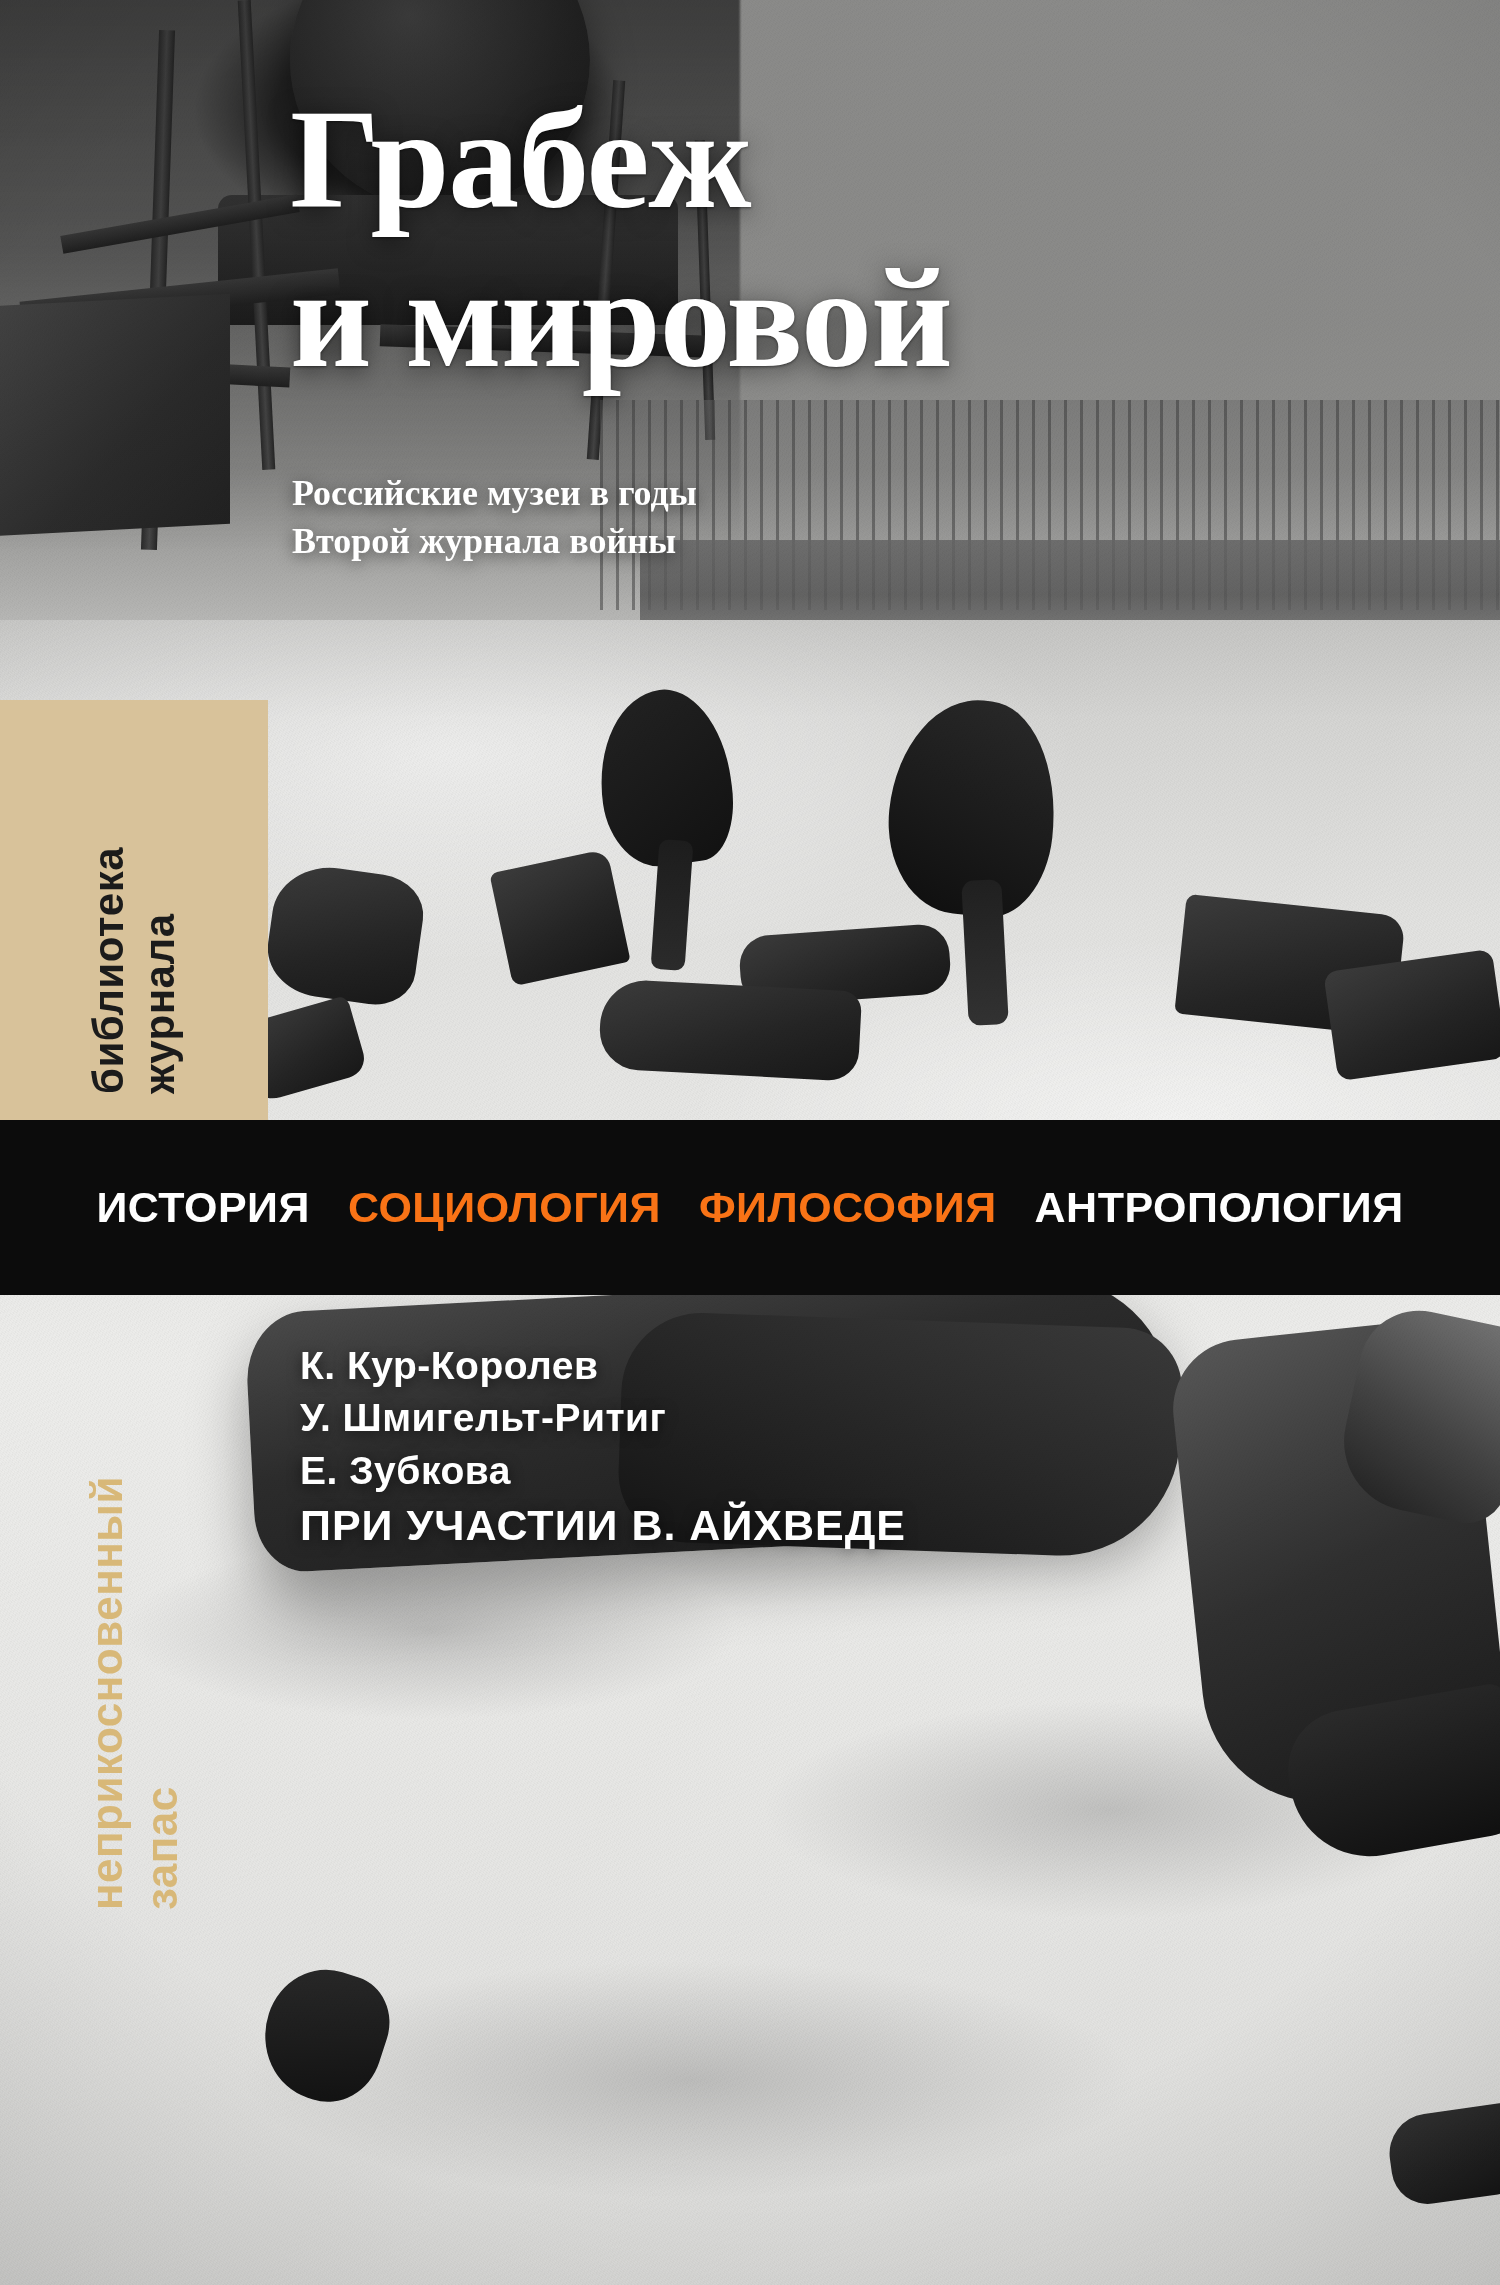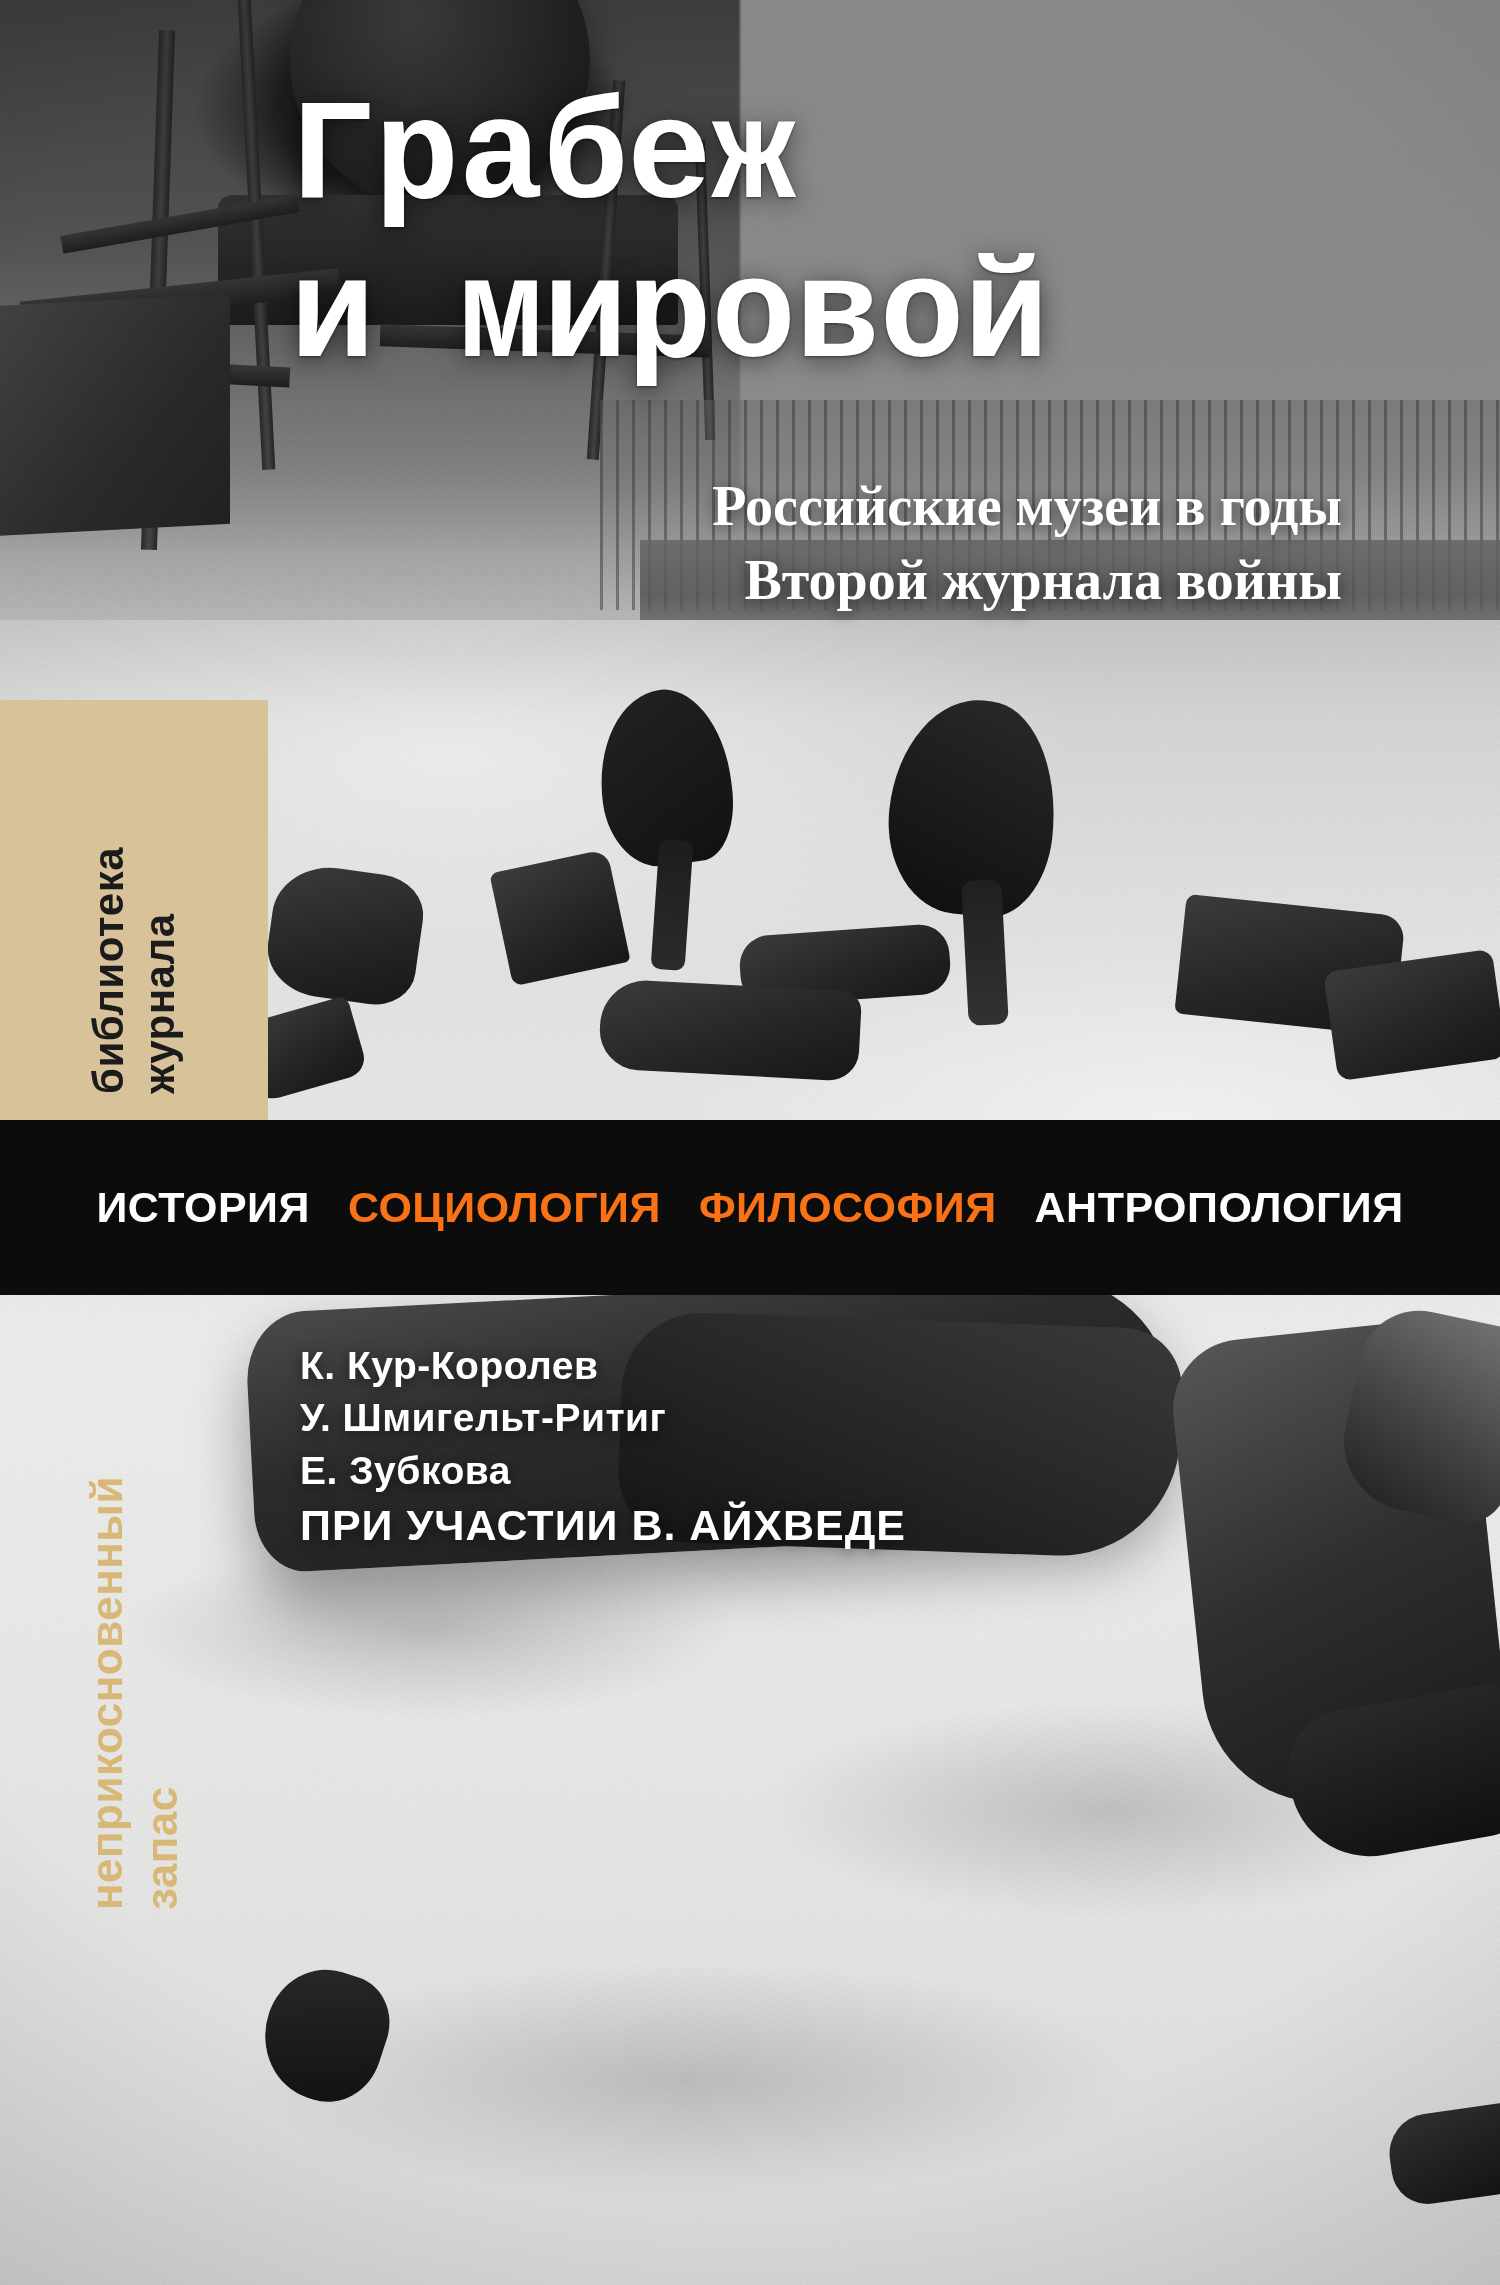--- a/index.html
+++ b/index.html
@@ -258,43 +258,42 @@
   }
 
   
   .title-block {
     position: absolute;
     left: 290px; top: 80px;
     width: 1180px;
     text-align: left;
   }
   .title-line {
-    font-family: Liberation Mono, monospace;
+    font-family: Liberation Serif, serif;
     color: #ffffff;
     font-weight: 700;
     font-size: 142px;
     line-height: 1.12;
     letter-spacing: -1px;
     text-shadow: 0 4px 26px rgba(0,0,0,.55), 0 1px 3px rgba(0,0,0,.5);
     margin: 0;
   }
   .subtitle-block {
     position: absolute;
     left: 292px; top: 470px;
     width: 1050px;
   }
   .subtitle-line {
     font-family: "Liberation Serif", serif;
     color: #ffffff;
     font-weight: 700;
-    font-size: 56px;
+    font-size: 36px;
     line-height: 1.32;
     margin: 0;
     text-shadow: 0 3px 16px rgba(0,0,0,.55);
-    text-align: right;
   }
 
   
   .series-tab {
     position: absolute;
     left: 0; top: 700px;
     width: 268px; height: 420px;
     background: #d8c29a;
   }
   .series-tab-inner {

